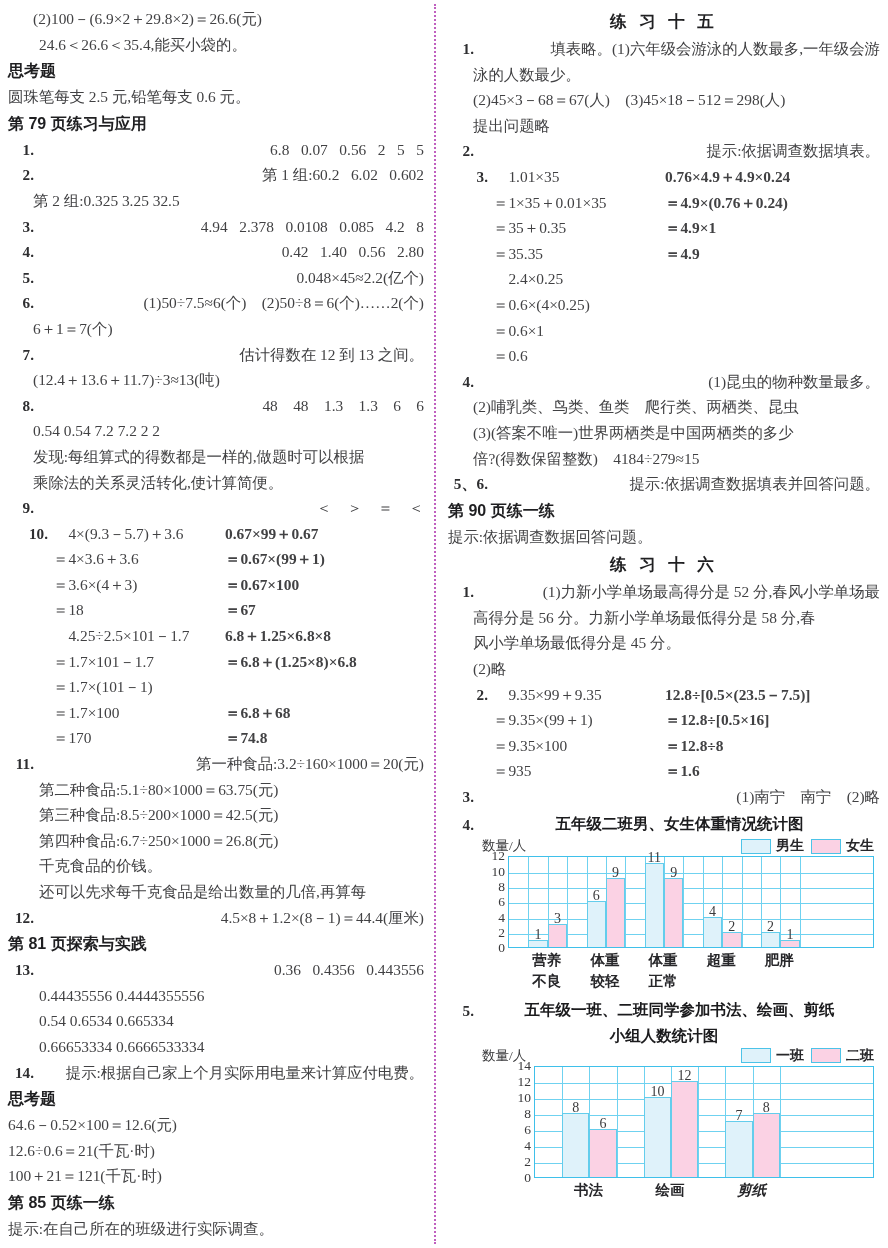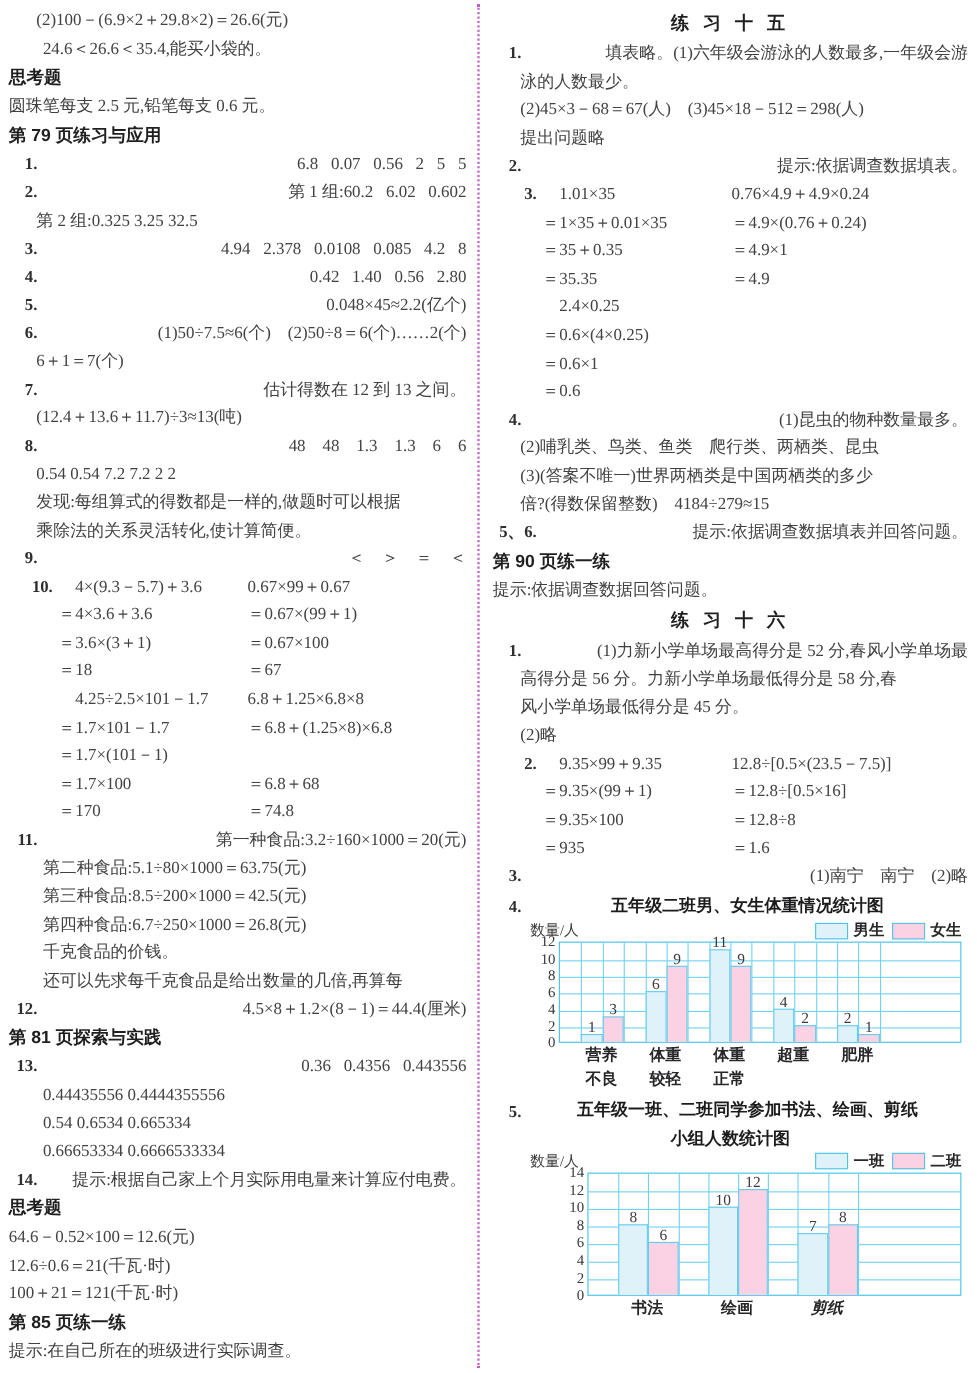--- a/index.html
+++ b/index.html
@@ -78,21 +78,21 @@
   .sec-title {
     text-align: center;
     font-weight: bold;
     font-size: 16.5px;
     line-height: 30px;
     letter-spacing: 4px;
     color: #1f1f21;
     font-family: "Liberation Sans", "DejaVu Sans", sans-serif;
   }
   .eqA { width: 172px; flex: 0 0 auto; }
-  .eqB { flex: 1 1 auto; }
+  .eqB { flex: 1 1 auto; font-weight: bold; }
 
   
   .chart-title {
     text-align: center;
     font-weight: bold;
     font-size: 15.5px;
     line-height: 23px;
     color: #1b1b1d;
     font-family: "Liberation Sans", "DejaVu Sans", sans-serif;
   }
@@ -214,21 +214,21 @@
         <div class="plain indent1">6＋1＝7(个)</div>
         <div class="ln"><span class="num w2">7.</span><span class="body-txt">估计得数在 12 到 13 之间。</span></div>
         <div class="plain indent1">(12.4＋13.6＋11.7)÷3≈13(吨)</div>
         <div class="ln"><span class="num w2">8.</span><span class="body-txt">48　48　1.3　1.3　6　6</span></div>
         <div class="plain indent1">0.54   0.54   7.2   7.2   2   2</div>
         <div class="plain indent1">发现:每组算式的得数都是一样的,做题时可以根据</div>
         <div class="plain indent1">乘除法的关系灵活转化,使计算简便。</div>
         <div class="ln"><span class="num w2">9.</span><span class="body-txt">＜　＞　＝　＜</span></div>
         <div class="ln"><span class="num w3">10.</span><span class="eqA">　4×(9.3－5.7)＋3.6</span><span class="eqB">0.67×99＋0.67</span></div>
         <div class="ln"><span class="num w3"></span><span class="eqA">＝4×3.6＋3.6</span><span class="eqB">＝0.67×(99＋1)</span></div>
-        <div class="ln"><span class="num w3"></span><span class="eqA">＝3.6×(3＋1)</span><span class="eqB">＝0.67×100</span></div>
+        <div class="ln"><span class="num w3"></span><span class="eqA">＝3.6×(4＋3)</span><span class="eqB">＝0.67×100</span></div>
         <div class="ln"><span class="num w3"></span><span class="eqA">＝18</span><span class="eqB">＝67</span></div>
         <div class="ln"><span class="num w3"></span><span class="eqA">　4.25÷2.5×101－1.7</span><span class="eqB">6.8＋1.25×6.8×8</span></div>
         <div class="ln"><span class="num w3"></span><span class="eqA">＝1.7×101－1.7</span><span class="eqB">＝6.8＋(1.25×8)×6.8</span></div>
         <div class="ln"><span class="num w3"></span><span class="eqA">＝1.7×(101－1)</span></div>
         <div class="ln"><span class="num w3"></span><span class="eqA">＝1.7×100</span><span class="eqB">＝6.8＋68</span></div>
         <div class="ln"><span class="num w3"></span><span class="eqA">＝170</span><span class="eqB">＝74.8</span></div>
         <div class="ln"><span class="num w2">11.</span><span class="body-txt">第一种食品:3.2÷160×1000＝20(元)</span></div>
         <div class="plain indent2">第二种食品:5.1÷80×1000＝63.75(元)</div>
         <div class="plain indent2">第三种食品:8.5÷200×1000＝42.5(元)</div>
         <div class="plain indent2">第四种食品:6.7÷250×1000＝26.8(元)</div>

